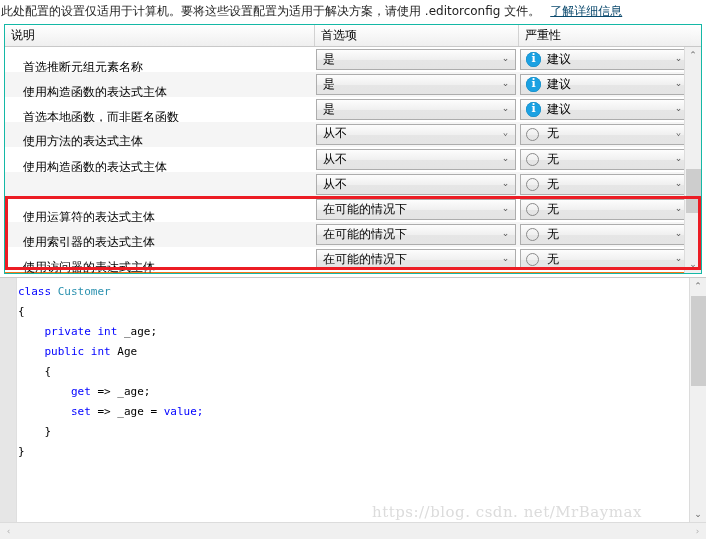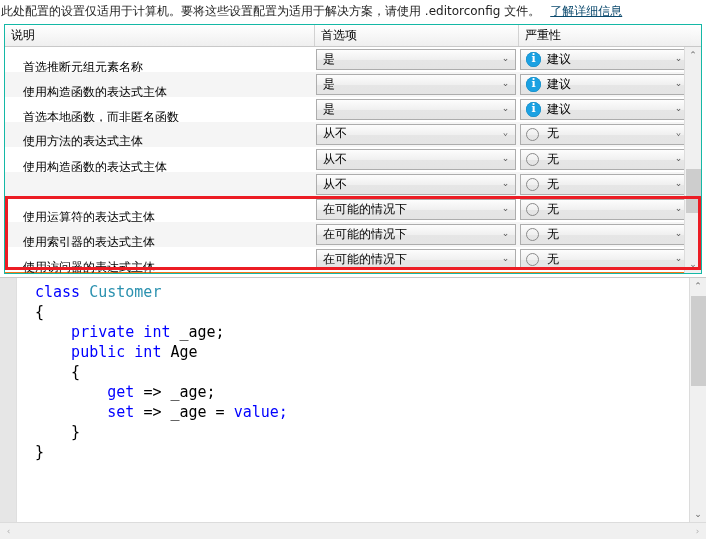--- a/index.html
+++ b/index.html
@@ -115,21 +115,21 @@
     position: absolute; left: 0px; top: 277px; width: 706px; height: 245px;
     background: #ffffff; border-top: 1px solid #c9c9c9; box-sizing: border-box;
   }
   .code-gutter {
     position: absolute; left: 0; top: 0; width: 17px; height: 100%;
     background: #e6e6e6; border-right: 1px solid #dfdfdf; box-sizing: border-box;
   }
   .code-area {
     position: absolute; left: 18px; top: 4px; right: 18px; bottom: 0;
     font-family: "DejaVu Sans Mono", "Liberation Mono", monospace;
-    font-size: 15px; line-height: 20px; white-space: pre; color: #000; margin-left: 17px;
+    font-size: 11px; line-height: 20px; white-space: pre; color: #000;
   }
   .kw   { color: #0000ff; }
   .type { color: #2b91af; }
   .punct{ color: #000000; }
 
   .code-vscroll {
     position: absolute; right: 0; top: 0; width: 17px; height: 245px;
     background: #f0f0f0; border-left: 1px solid #dcdcdc; box-sizing: border-box;
   }
   .code-vscroll .arrow-btn {
@@ -307,14 +307,15 @@
       <div class="thumb"></div>
       <div class="arrow-btn arrow-dn">⌄</div>
     </div>
   </div>
 
   <div class="hscroll">
     <div class="arrow-btn arrow-left">‹</div>
     <div class="arrow-btn arrow-right">›</div>
   </div>
 
+  <div class="watermark">https://blog. csdn. net/MrBaymax</div>
 
 </div>
 
 </body></html>

